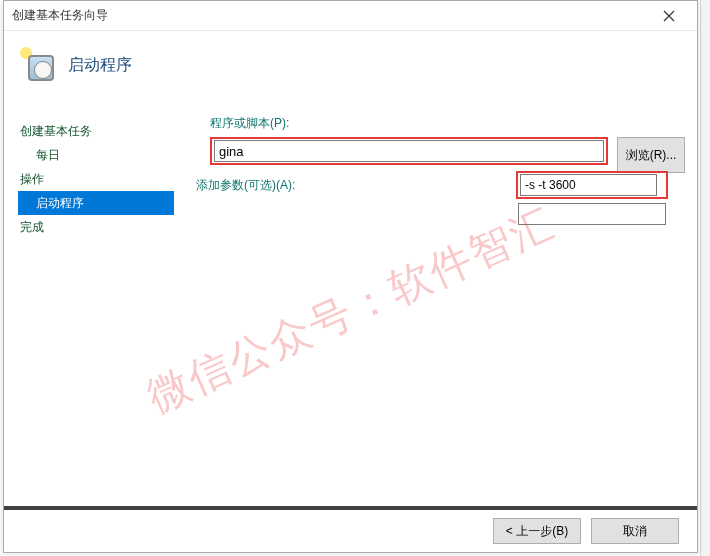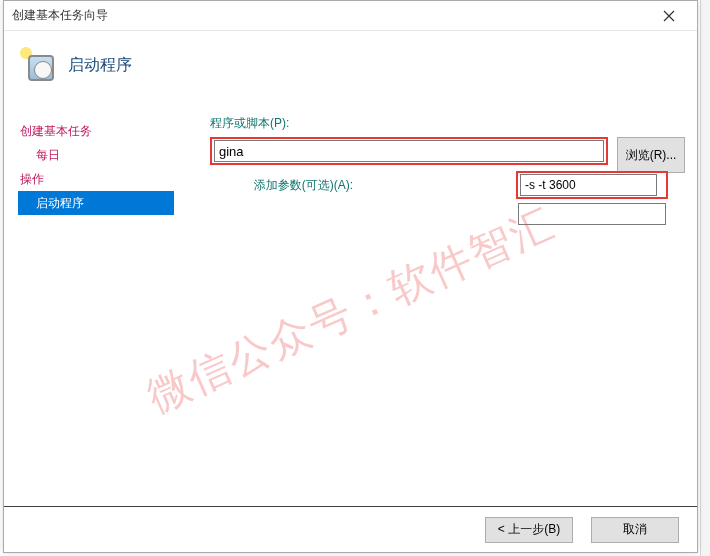--- a/index.html
+++ b/index.html
@@ -69,21 +69,21 @@
       top: 98px; left: 0; right: 0; bottom: 48px;
     }
     .sidebar {
       width: 170px;
       padding: 20px 0 0 14px;
     }
     .side-item, .side-subitem {
       height: 24px;
       line-height: 24px;
       font-size: 12px;
-      color: #be185d;
+      color: #14532d;
       padding-left: 2px;
       cursor: default;
     }
     .side-subitem { padding-left: 18px; }
     .side-item.selected, .side-subitem.selected {
       background: #0078d7;
       color: #fff;
       margin-right: 0;
     }
     .content {
@@ -128,31 +128,31 @@
       padding: 0 4px; font-size: 12px; font-family: inherit;
       outline: none; margin: 0 2px;
     }
     .startin-wrap {
       position: absolute;
       left: 344px; top: 104px;
       width: 148px; height: 24px;
     }
     .startin-input { width: 100%; margin:0; }
     .label-row1 { position:absolute; left:36px; top:16px; }
-    .label-row2 { position:absolute; left:39px; top:78px;text-align:right; }
+    .label-row2 { position:absolute; left:22px; top:78px; }
     .label-row3 { position:absolute; left:36px; top:108px; }
     .footer {
       position: absolute;
       left: 0; right: 0; bottom: 0;
       height: 46px;
-      border-top: 1px solid #404040;
+      border-top: 4px solid #404040;
       display: flex;
       align-items: center;
       justify-content: flex-end;
-      gap: 18px;
+      gap: 10px;
       padding-right: 18px;
     }
     .footer button {
       min-width: 88px; height: 26px;
       border: 1px solid #adadad;
       background: #e1e1e1;
       font-size: 12px; font-family: inherit;
       cursor: pointer;
       padding: 0 10px;
     }
@@ -199,20 +199,21 @@
     </div>
     <div class="header-title">启动程序</div>
   </div>
 
   <div class="body">
     <div class="sidebar">
       <div class="side-item">创建基本任务</div>
       <div class="side-subitem">每日</div>
       <div class="side-item">操作</div>
       <div class="side-subitem selected">启动程序</div>
+      <div class="side-item">完成</div>
     </div>
 
     <div class="content">
       <div class="label label-row1">程序或脚本(P):</div>
       <div class="program-input-wrap">
         <input class="program-input" value="gina" style="">
       </div>
       <button class="browse-btn">浏览(R)...</button>
 
       <div class="label label-row2">添加参数(可选)(A):</div>

